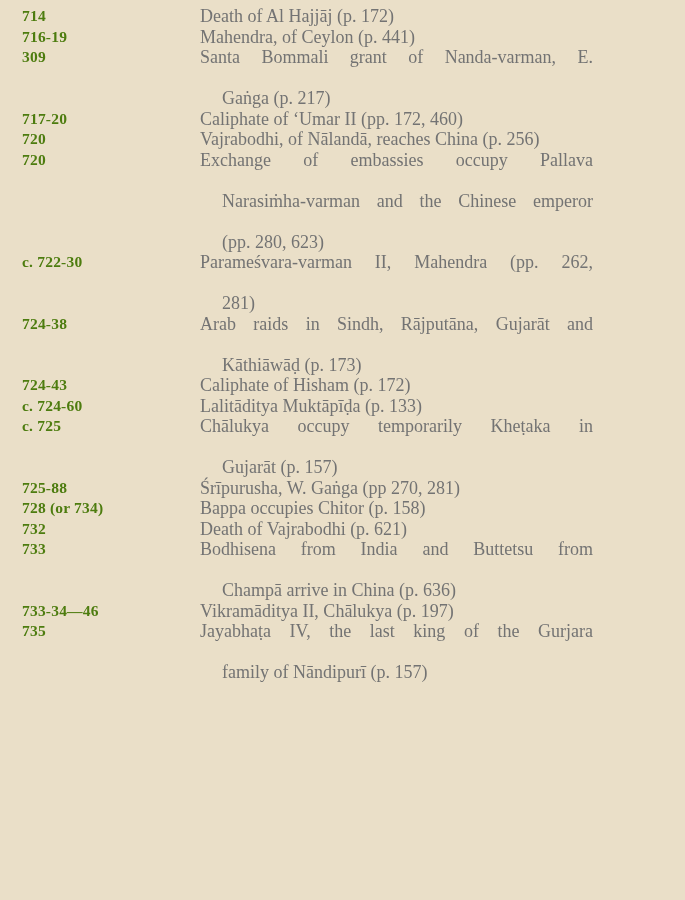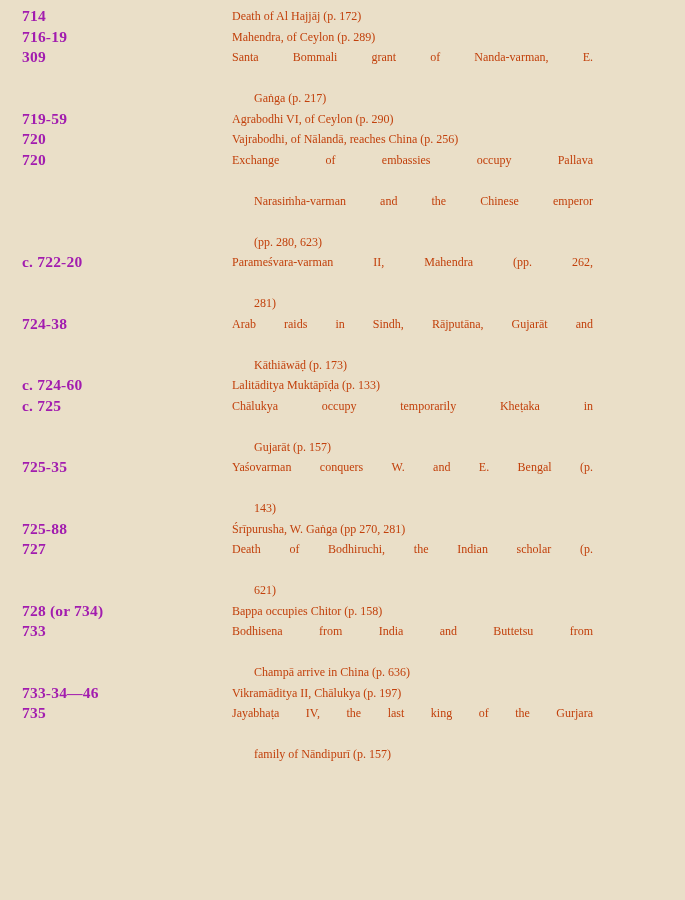--- a/index.html
+++ b/index.html
@@ -25,37 +25,37 @@
     width: 100%;
     border-collapse: collapse;
     table-layout: fixed;
     margin-top: 6px;
   }
   .chron-table td {
     vertical-align: top;
     padding: 0;
   }
   .col-date {
-    width: 232px;
+    width: 200px;
     padding-left: 22px !important;
     box-sizing: border-box;
     font-size: 15.5px;
     font-weight: bold;
     letter-spacing: 0.2px;
     line-height: 20.5px;
     white-space: nowrap;
-    color: #a21caf;
+    color: #4d7c0f;
   }
   .col-entry {
-    font-size: 12px;
+    font-size: 18px;
     line-height: 20.5px;
     text-align: justify;
     text-justify: inter-word;
     padding-right: 92px !important;
-    color: #c2410c;
+    color: #737373;
     hyphens: none;
   }
   .entry-line {
     display: block;
   }
   .entry-cont {
     display: block;
     padding-left: 22px;
   }
   
@@ -77,101 +77,99 @@
     <tbody>
         <tr>
           <td class="col-date">714</td>
           <td class="col-entry">
             <span class="entry-line">Death of Al Hajjāj (p. 172)</span>
           </td>
         </tr>
         <tr>
           <td class="col-date">716-19</td>
           <td class="col-entry">
-            <span class="entry-line">Mahendra, of Ceylon (p. 289)</span>
+            <span class="entry-line">Mahendra, of Ceylon (p. 441)</span>
           </td>
         </tr>
         <tr>
           <td class="col-date">309</td>
           <td class="col-entry">
             <span class="entry-line jrow">Santa Bommali grant of Nanda-varman, E.</span>
             <span class="entry-cont">Gaṅga (p. 217)</span>
           </td>
         </tr>
         <tr>
-          <td class="col-date">719-59</td>
+          <td class="col-date">717-20</td>
           <td class="col-entry">
-            <span class="entry-line">Agrabodhi VI, of Ceylon (p. 290)</span>
+            <span class="entry-line">Caliphate of ‘Umar II (pp. 172, 460)</span>
           </td>
         </tr>
         <tr>
           <td class="col-date">720</td>
           <td class="col-entry">
             <span class="entry-line">Vajrabodhi, of Nālandā, reaches China (p. 256)</span>
           </td>
         </tr>
         <tr>
           <td class="col-date">720</td>
           <td class="col-entry">
             <span class="entry-line jrow">Exchange of embassies occupy Pallava</span>
             <span class="entry-cont jrow">Narasiṁha-varman and the Chinese emperor</span>
             <span class="entry-cont">(pp. 280, 623)</span>
           </td>
         </tr>
         <tr>
-          <td class="col-date">c. 722-20</td>
+          <td class="col-date">c. 722-30</td>
           <td class="col-entry">
             <span class="entry-line jrow">Parameśvara-varman II, Mahendra (pp. 262,</span>
             <span class="entry-cont">281)</span>
           </td>
         </tr>
         <tr>
           <td class="col-date">724-38</td>
           <td class="col-entry">
             <span class="entry-line jrow">Arab raids in Sindh, Rājputāna, Gujarāt and</span>
             <span class="entry-cont">Kāthiāwāḍ (p. 173)</span>
+          </td>
+        </tr>
+        <tr>
+          <td class="col-date">724-43</td>
+          <td class="col-entry">
+            <span class="entry-line">Caliphate of Hisham (p. 172)</span>
           </td>
         </tr>
         <tr>
           <td class="col-date">c. 724-60</td>
           <td class="col-entry">
             <span class="entry-line">Lalitāditya Muktāpīḍa (p. 133)</span>
           </td>
         </tr>
         <tr>
           <td class="col-date">c. 725</td>
           <td class="col-entry">
             <span class="entry-line jrow">Chālukya occupy temporarily Kheṭaka in</span>
             <span class="entry-cont">Gujarāt (p. 157)</span>
           </td>
         </tr>
         <tr>
-          <td class="col-date">725-35</td>
-          <td class="col-entry">
-            <span class="entry-line jrow">Yaśovarman conquers W. and E. Bengal (p.</span>
-            <span class="entry-cont">143)</span>
-          </td>
-        </tr>
-        <tr>
           <td class="col-date">725-88</td>
           <td class="col-entry">
             <span class="entry-line">Śrīpurusha, W. Gaṅga (pp 270, 281)</span>
           </td>
         </tr>
         <tr>
-          <td class="col-date">727</td>
+          <td class="col-date">728 (or 734)</td>
           <td class="col-entry">
-            <span class="entry-line jrow">Death of Bodhiruchi, the Indian scholar (p.</span>
-            <span class="entry-cont">621)</span>
+            <span class="entry-line">Bappa occupies Chitor (p. 158)</span>
           </td>
         </tr>
         <tr>
-          <td class="col-date">728 (or 734)</td>
+          <td class="col-date">732</td>
           <td class="col-entry">
-            <span class="entry-line">Bappa occupies Chitor (p. 158)</span>
+            <span class="entry-line">Death of Vajrabodhi (p. 621)</span>
           </td>
         </tr>
         <tr>
           <td class="col-date">733</td>
           <td class="col-entry">
             <span class="entry-line jrow">Bodhisena from India and Buttetsu from</span>
             <span class="entry-cont">Champā arrive in China (p. 636)</span>
           </td>
         </tr>
         <tr>

